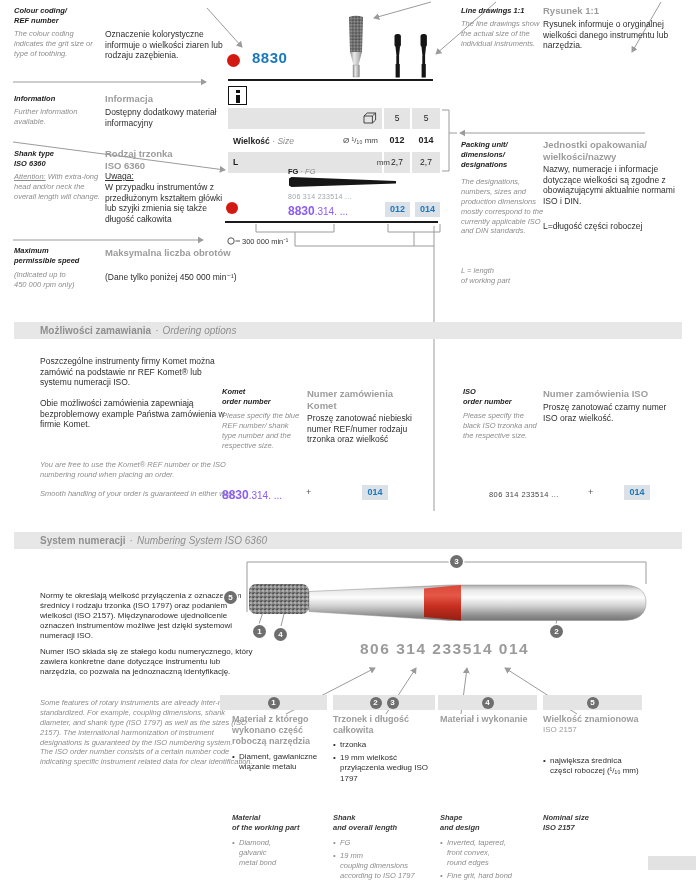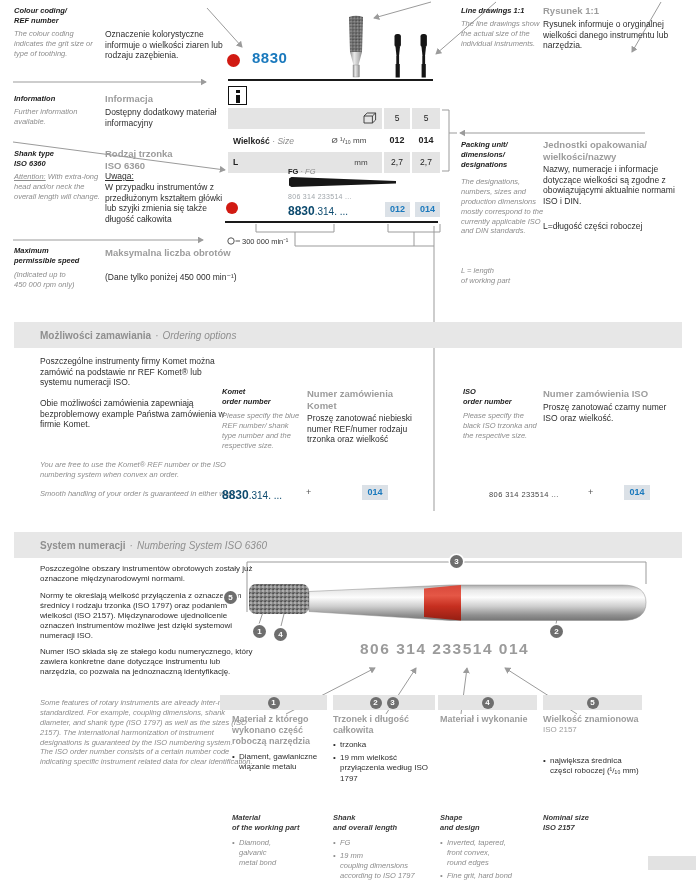--- a/index.html
+++ b/index.html
@@ -7,32 +7,32 @@
         font-family:"Liberation Sans","DejaVu Sans",sans-serif}
   .p{position:absolute;z-index:2}
   .overlay{position:absolute;left:0;top:0;z-index:1}
   .et{font:italic bold 7.5px/1.32 "Liberation Sans","DejaVu Sans",sans-serif;color:#1c1c1c;white-space:pre-line}
   .eb{font:italic 7.5px/1.32 "Liberation Sans","DejaVu Sans",sans-serif;color:#8d8d8d;white-space:pre-line}
   .pt{font:bold 9.5px/1.22 "Liberation Sans","DejaVu Sans",sans-serif;color:#9c9c9c;white-space:pre-line}
   .pb{font:8.5px/1.26 "Liberation Sans","DejaVu Sans",sans-serif;color:#2e2e2e;white-space:pre-line}
   .sm{font-size:8px}
   .u{text-decoration:underline}
   .rule{position:absolute;background:#1a1a1a;height:1.5px;z-index:2}
-  .secbar{position:absolute;left:14px;width:668px;height:26px;background:#e7e7e7;z-index:2;
+  .secbar{position:absolute;left:14px;width:668px;height:17px;background:#e7e7e7;z-index:2;
           display:flex;align-items:center;padding-left:26px;box-sizing:border-box;gap:4px}
   .secbar .tpl{font:bold 10px "Liberation Sans","DejaVu Sans",sans-serif;color:#8f8f8f}
   .secbar .ten,.secbar .dot{font:italic 10px "Liberation Sans","DejaVu Sans",sans-serif;color:#8f8f8f}
   .dotred{position:absolute;border-radius:50%;background:#d11a12;z-index:2}
-  .blue{color:#0c4a6e}
+  .blue{color:#8b5cf6}
   .bigref{font:bold 15px "Liberation Sans","DejaVu Sans",sans-serif;letter-spacing:.5px;color:#1a79bd}
   .chip{position:absolute;background:#dbe1e7;color:#1a79bd;font:bold 9px/15px "Liberation Sans","DejaVu Sans",sans-serif;text-align:center;z-index:2}
   .cell{position:absolute;background:#e4e4e4}
   .tl{font:bold 8.5px/21px "Liberation Sans","DejaVu Sans",sans-serif;color:#222}
   .ti{font:italic 8.5px/21px "Liberation Sans","DejaVu Sans",sans-serif;color:#8d8d8d}
-  .tu{font:8px/21px "Liberation Sans","DejaVu Sans",sans-serif;color:#444;text-align:center}
+  .tu{font:8px/21px "Liberation Sans","DejaVu Sans",sans-serif;color:#444;text-align:right}
   .tv{font:bold 9px/21px "Liberation Sans","DejaVu Sans",sans-serif;color:#222;text-align:center}
   .tvr{font:8.5px/21px "Liberation Sans","DejaVu Sans",sans-serif;color:#222;text-align:center}
   .badge{position:absolute;width:13px;height:13px;border-radius:50%;background:#6e6e6e;color:#fff;
          font:bold 8px/13px "Liberation Sans","DejaVu Sans",sans-serif;text-align:center;
          box-shadow:0 0 0 1.5px #fff;z-index:3}
   .cbar{position:absolute;top:695px;height:15px;background:#e4e4e4;z-index:2;
         display:flex;align-items:center;justify-content:center;gap:5px}
   .badge2{width:12px;height:12px;border-radius:50%;background:#6e6e6e;color:#fff;
           font:bold 8px/12px "Liberation Sans","DejaVu Sans",sans-serif;text-align:center}
   .colt{font:bold 9px/1.22 "Liberation Sans","DejaVu Sans",sans-serif;color:#9c9c9c}
@@ -240,21 +240,21 @@
 
   <div class="p" style="left:242px;top:236px;font:7.5px 'Liberation Sans',sans-serif;color:#333">300 000 min⁻¹</div>
 
   <div class="secbar" style="top:322px">
     <span class="tpl">Możliwości zamawiania</span>
     <span class="dot">·</span>
     <span class="ten">Ordering options</span>
   </div>
   <div class="p pb" style="left:40px;top:356px;width:192px">Poszczególne instrumenty firmy Komet można zamówić na podstawie nr REF Komet® lub systemu numeracji ISO.</div>
   <div class="p pb" style="left:40px;top:398px;width:198px">Obie możliwości zamówienia zapewniają bezproblemowy example Państwa zamówienia w firmie Komet.</div>
-  <div class="p eb" style="left:40px;top:460px;width:205px">You are free to use the Komet® REF number or the ISO numbering system when convex an order.</div>
+  <div class="p eb" style="left:40px;top:460px;width:205px">You are free to use the Komet® REF number or the ISO numbering round when placing an order.</div>
   <div class="p eb" style="left:40px;top:489px;width:215px">Smooth handling of your order is guaranteed in either way.</div>
 
   <div class="p et" style="left:222px;top:387px;width:80px">Komet
 order number</div>
   <div class="p eb" style="left:222px;top:411px;width:82px">Please specify the blue REF number/ shank type number and the respective size.</div>
   <div class="p pt" style="left:307px;top:388px;width:118px">Numer zamówienia
 Komet</div>
   <div class="p pb" style="left:307px;top:413px;width:118px">Proszę zanotować niebieski numer REF/numer rodzaju trzonka oraz wielkość</div>
   <div class="p refrow blue" style="left:222px;top:485px"><b>8830</b><span>.314. ...</span></div>
   <div class="p plus" style="left:306px;top:487px">+</div>
@@ -267,21 +267,20 @@
   <div class="p pb" style="left:543px;top:402px;width:140px">Proszę zanotować czarny numer ISO oraz wielkość.</div>
   <div class="p" style="left:489px;top:490px;font:7.5px 'Liberation Sans',sans-serif;color:#444;letter-spacing:.4px">806 314 233514 ...</div>
   <div class="p plus" style="left:588px;top:487px">+</div>
   <div class="chip" style="left:624px;top:485px;width:26px;height:15px">014</div>
 
   <div class="secbar" style="top:532px">
     <span class="tpl">System numeracji</span>
     <span class="dot">·</span>
     <span class="ten">Numbering System  ISO 6360</span>
   </div>
-  <div class="p pb sm" style="left:40px;top:564px;width:216px">Poszczególne obszary instrumentów obrotowych zostały już oznaczone międzynarodowymi normami.</div>
   <div class="p pb sm" style="left:40px;top:591px;width:218px">Normy te określają wielkość przyłączenia z oznaczeniem średnicy i rodzaju trzonka (ISO 1797) oraz podaniem wielkości (ISO 2157). Międzynarodowe ujednolicenie oznaczeń instrumentów możliwe jest dzięki systemowi numeracji ISO.</div>
   <div class="p pb sm" style="left:40px;top:647px;width:216px">Numer ISO składa się ze stałego kodu numerycznego, który zawiera konkretne dane dotyczące instrumentu lub narzędzia, co pozwala na jednoznaczną identyfikację.</div>
   <div class="p eb" style="left:40px;top:698px;width:216px"><span style="white-space:pre-line">Some features of rotary instruments are already inter-nationally standardized. For example, coupling dimensions, shank diameter, and shank type (ISO 1797) as well as the sizes (ISO 2157). The international harmonization of instrument designations is guaranteed by the ISO numbering system.</span>
 <span style="white-space:pre-line">The ISO order number consists of a certain number code indicating specific instrument related data for clear identification.</span></div>
 
   <div class="badge" style="left:450px;top:555px">3</div>
   <div class="badge" style="left:224px;top:591px">5</div>
   <div class="badge" style="left:253px;top:625px">1</div>
   <div class="badge" style="left:274px;top:628px">4</div>
   <div class="badge" style="left:550px;top:625px">2</div>

